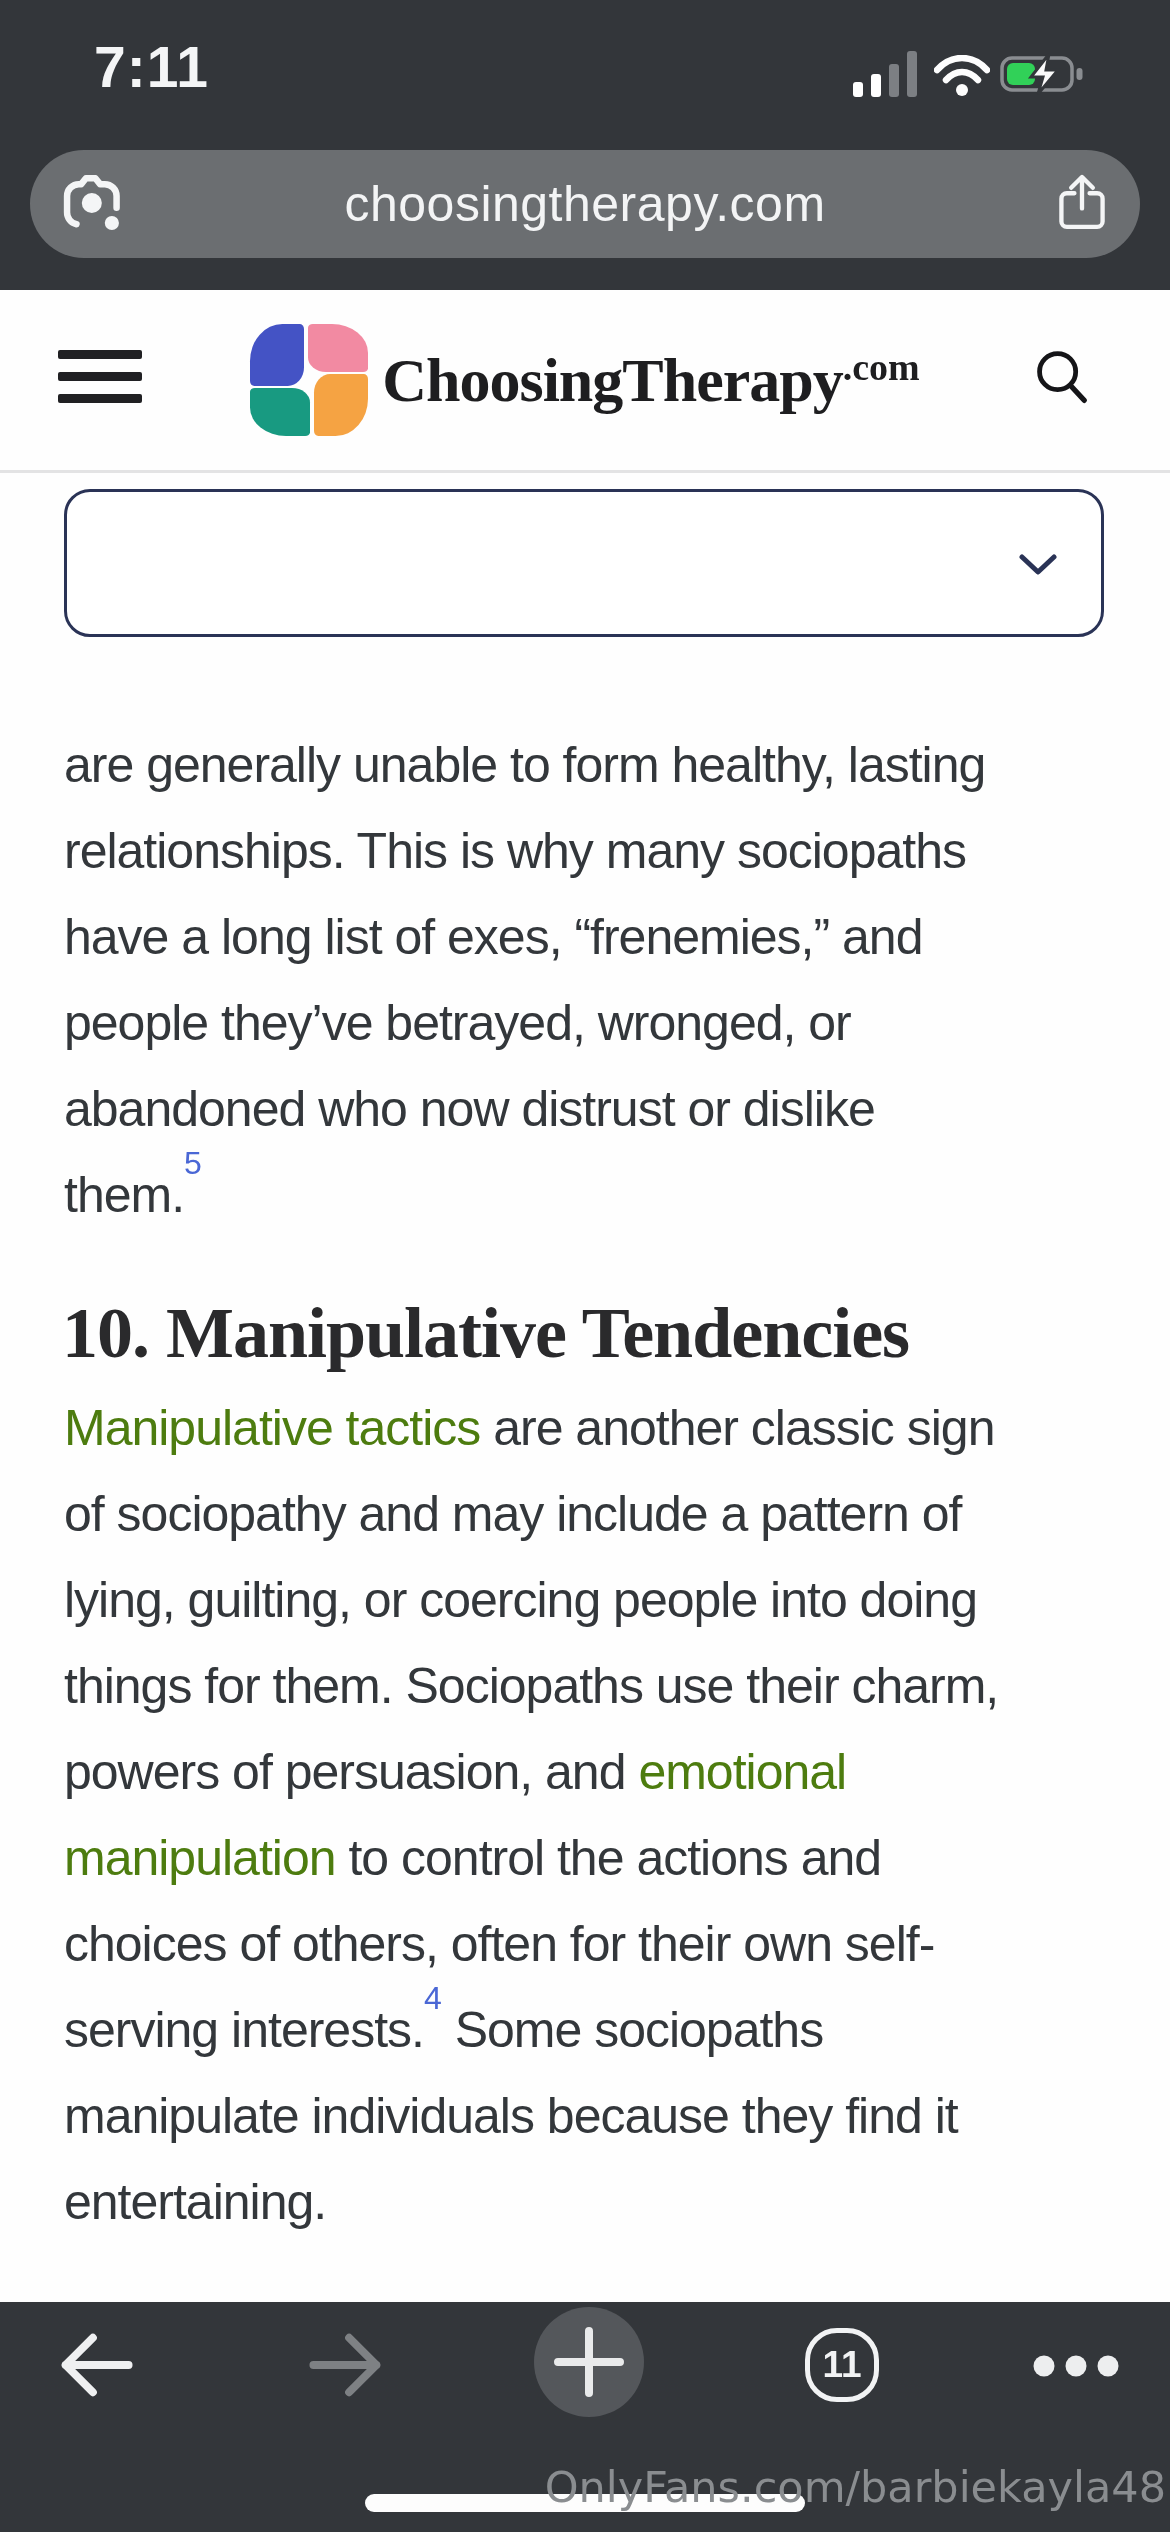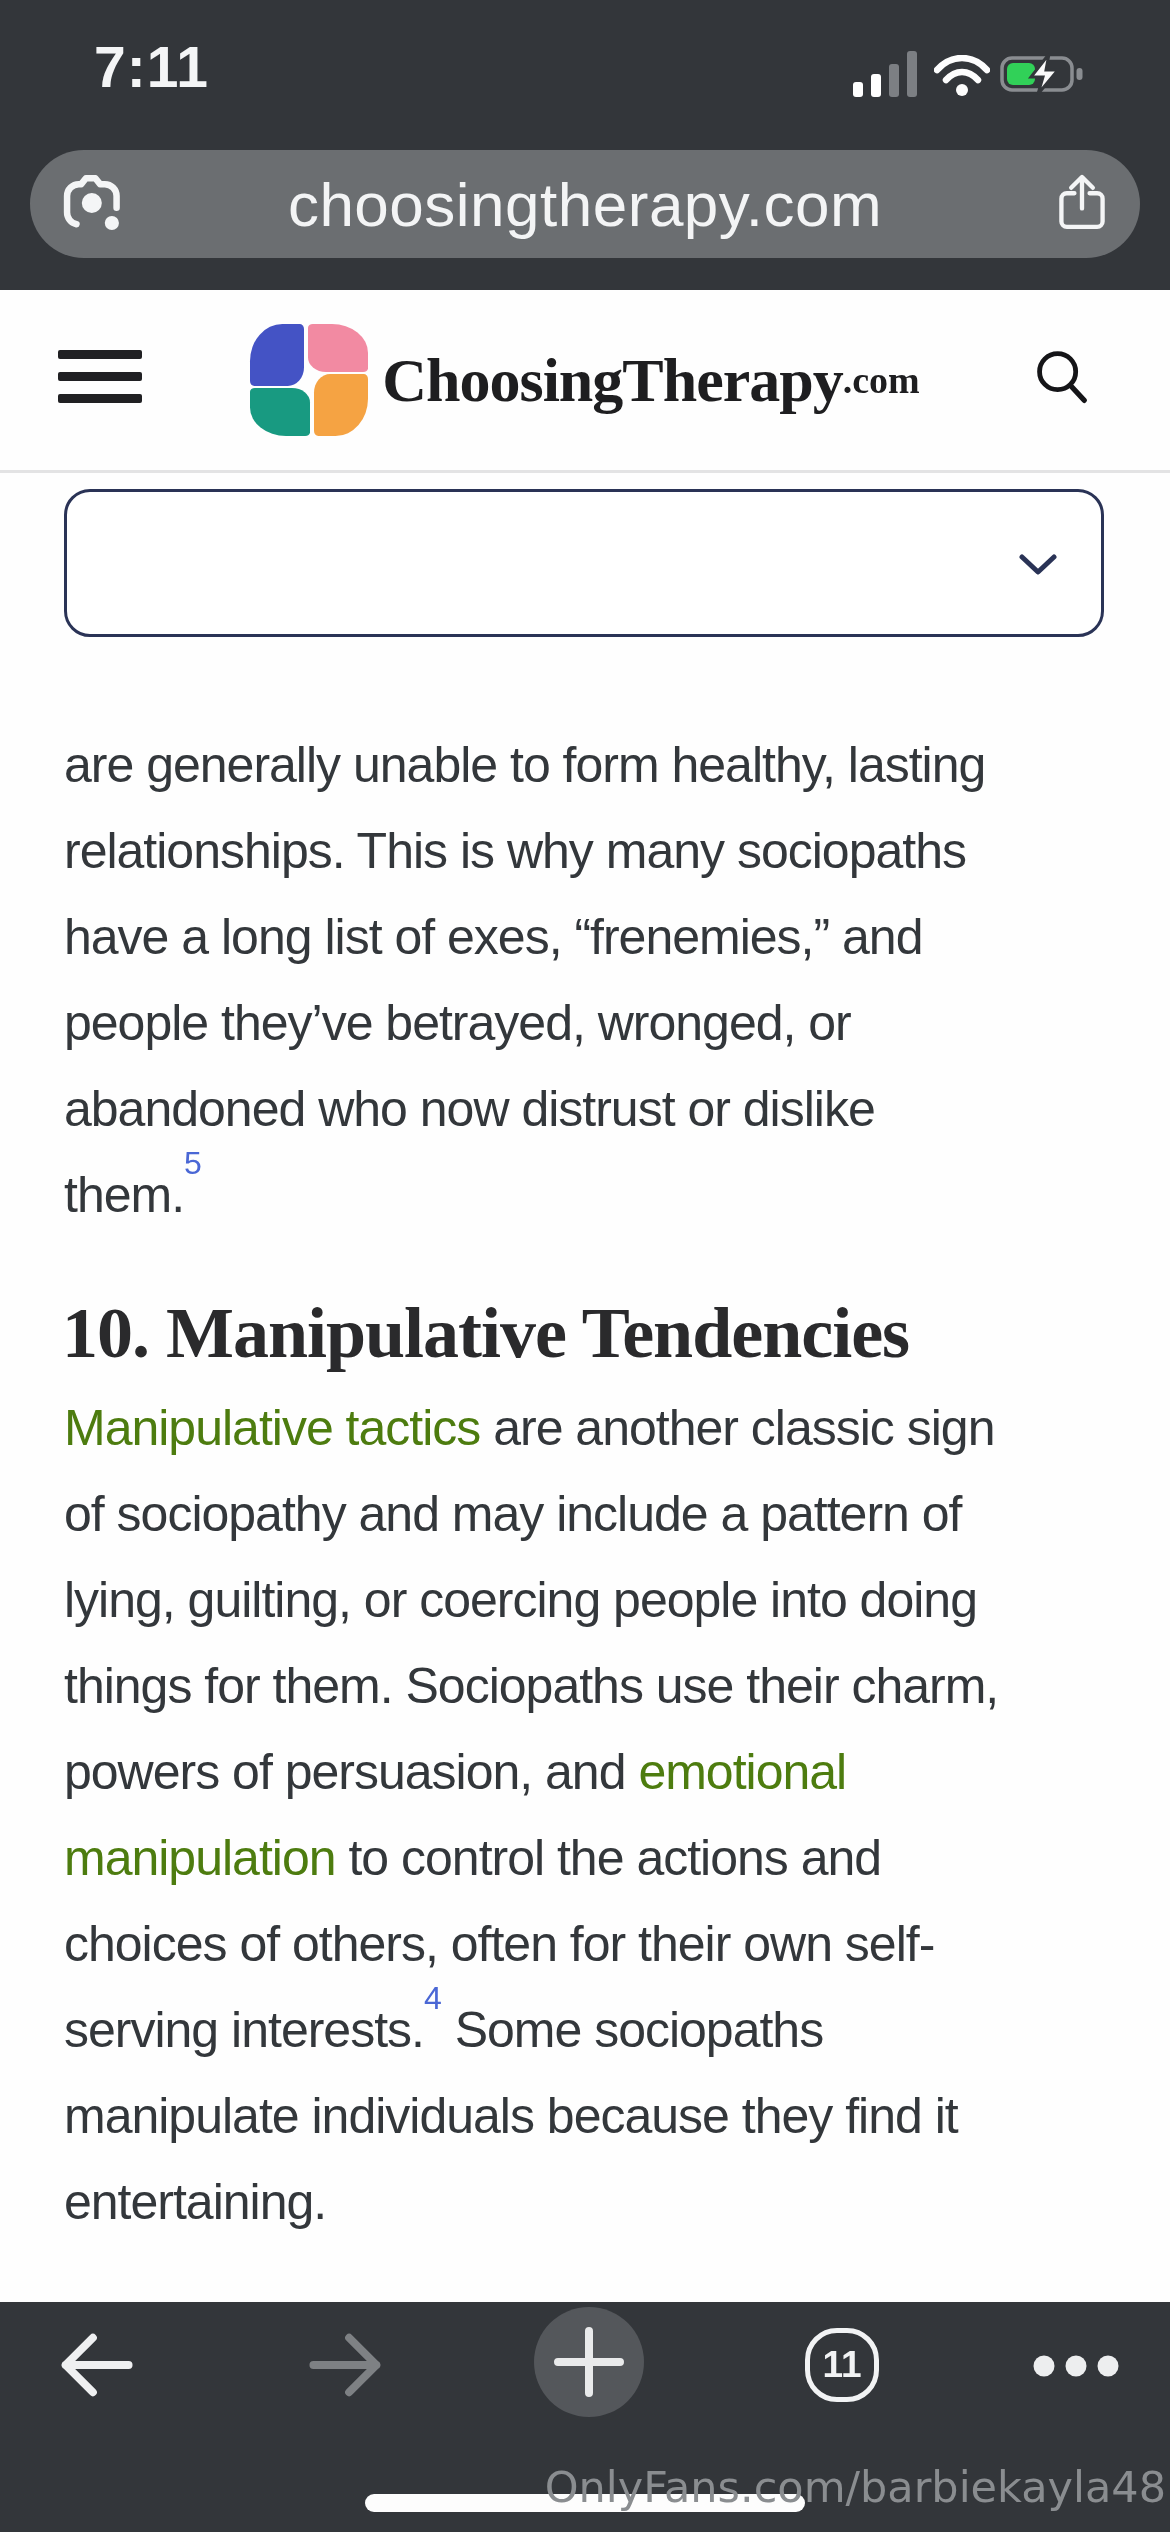--- a/index.html
+++ b/index.html
@@ -11,40 +11,40 @@
   .time{position:absolute;left:94px;top:34px;font-size:57px;font-weight:700;color:#F4F5F6;letter-spacing:1px;}
   .sig{position:absolute;left:853px;top:51px;}
   .wifi{position:absolute;left:934px;top:55px;}
   .batt{position:absolute;left:1000px;top:53px;}
 
   
   .urlbar{position:absolute;left:30px;right:30px;top:150px;height:108px;background:#6B6E71;
           border-radius:54px;}
   .lens{position:absolute;left:30px;top:20px;}
   .urltext{position:absolute;left:0;right:0;top:0;height:108px;display:flex;align-items:center;
-           justify-content:center;color:#F3F4F5;font-size:62px;letter-spacing:.5px;}
+           justify-content:center;color:#F3F4F5;font-size:50px;letter-spacing:.5px;}
   .share{position:absolute;right:32px;top:22px;}
 
   
   .webview{position:absolute;left:0;top:290px;width:1170px;height:2012px;background:#FEFEFE;overflow:hidden;}
 
   .hamburger{position:absolute;left:58px;top:60px;width:84px;height:56px;cursor:pointer;}
   .hamburger span{position:absolute;left:0;width:84px;height:9px;background:#202023;border-radius:2px;}
   .hamburger span:nth-child(1){top:0;}
   .hamburger span:nth-child(2){top:22px;}
   .hamburger span:nth-child(3){top:44px;}
 
   .logo{position:absolute;left:0;top:0;width:100%;height:180px;display:flex;align-items:center;justify-content:center;gap:14px;}
   .logo-icon{position:relative;width:118px;height:112px;flex:none;}
   .petal{position:absolute;}
   .petal.p-blue  {left:0;   top:0;    width:54px;height:62px;background:#4453C5;border-radius:60% 8% 30% 8%;}
   .petal.p-pink  {left:58px;top:0;    width:60px;height:48px;background:#F28AA2;border-radius:8% 60% 8% 30%;}
   .petal.p-teal  {left:0;   top:64px; width:60px;height:48px;background:#189A81;border-radius:8% 30% 8% 60%;}
   .petal.p-orange{left:64px;top:50px; width:54px;height:62px;background:#F5A343;border-radius:30% 8% 60% 8%;}
-  .logo-text{font-family:"Liberation Serif",serif;font-weight:700;color:#1E1E20;display:flex;align-items:center;}
+  .logo-text{font-family:"Liberation Serif",serif;font-weight:700;color:#1E1E20;display:flex;align-items:flex-start;}
   .logo-main{font-size:62px;letter-spacing:-1px;}
   .logo-suffix{font-size:38px;}
 
   .search{position:absolute;left:1030px;top:54px;}
 
   .header-sep{position:absolute;left:0;top:180px;width:100%;height:3px;background:#E3E3E4;}
 
   .toc{position:absolute;left:64px;top:199px;width:1040px;height:148px;border:3px solid #2A3356;
        border-radius:26px;background:#fff;display:flex;align-items:center;box-sizing:border-box;cursor:pointer;}
   .toc-label{margin-left:44px;font-size:50px;font-weight:700;color:#2A3356;letter-spacing:-.5px;}

